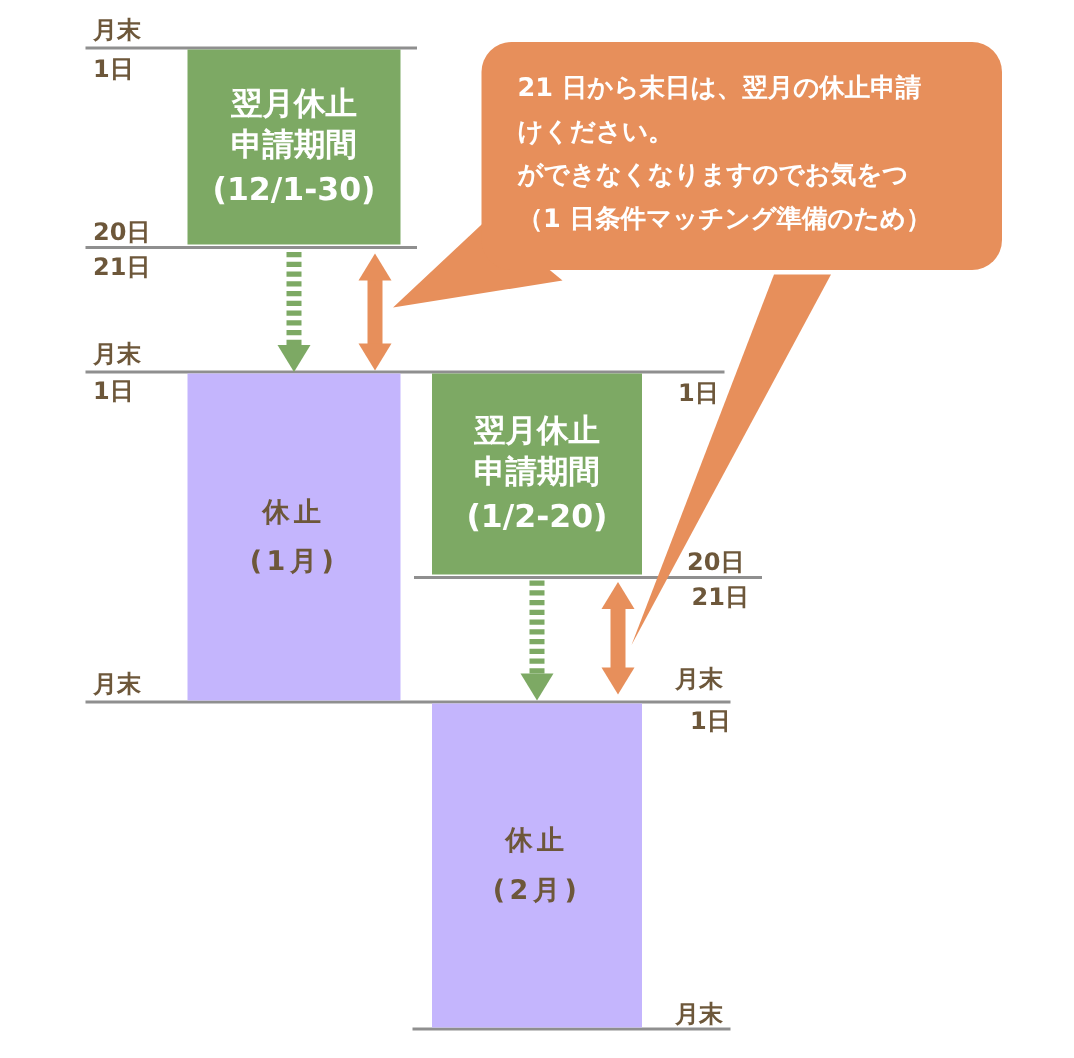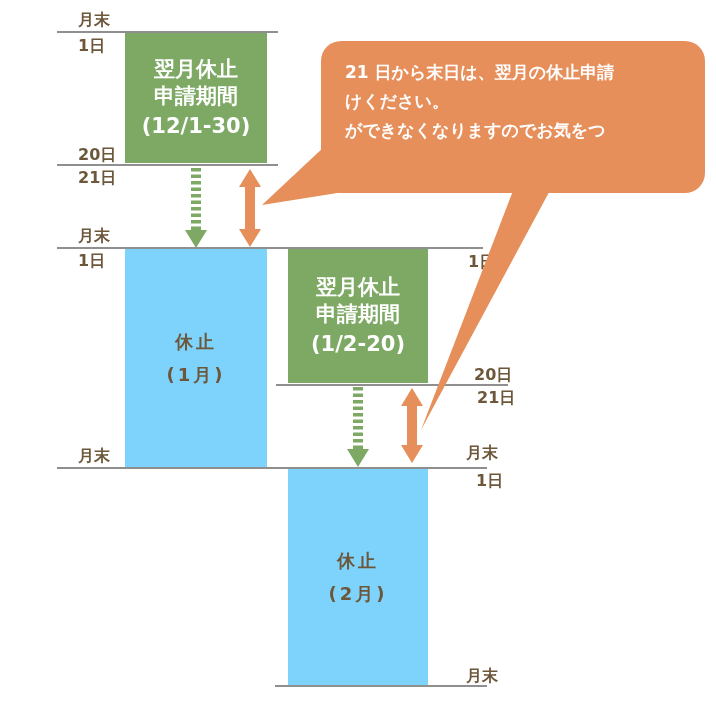--- a/index.html
+++ b/index.html
@@ -3,34 +3,34 @@
 <meta charset="utf-8">
 <style>
   html,body { margin:0; padding:0; background:#ffffff; }
   .canvas {
     position:relative; width:716px; height:705px; background:#ffffff;
     font-family:"DejaVu Sans","Liberation Sans",sans-serif; overflow:hidden;
   }
   .hline { position:absolute; height:2px; background:#8f8f8f; }
   .lbl {
     position:absolute; font-size:16px; line-height:17px; font-weight:600;
-    color:#6d573a; white-space:nowrap;margin-left:16px;
+    color:#6d573a; white-space:nowrap;
   }
   .box {
     position:absolute; display:flex; flex-direction:column;
     align-items:center; justify-content:center; text-align:center;
   }
   .box-green { background:#7da964; color:#ffffff; font-size:21px; font-weight:600; }
-  .box-gray  { background:#7dd3fc; color:#6d573a; font-size:18px; font-weight:600; }
+  .box-gray  { background:#c4b5fd; color:#6d573a; font-size:18px; font-weight:600; }
   .box-green .bl { line-height:27px; }
   .box-green .bl-period { line-height:27px; margin-top:3px; }
   .box-gray .bl { line-height:33px; letter-spacing:3px; }
   .overlay { position:absolute; left:0; top:0; }
   .callout {
-    position:absolute; left:321px; top:41px; width:384px; height:152px;
+    position:absolute; left:321px; top:28px; width:347px; height:152px;
     background:#e78f5b; border-radius:20px; box-sizing:border-box;
     padding:17px 0 0 24px; color:#ffffff; font-size:17px; font-weight:600;
   }
   .callout .cl { line-height:29px; white-space:nowrap; }
 </style>
 </head>
 <body>
 
 <div class="canvas">
 
@@ -95,15 +95,16 @@
 
     <line x1="412" y1="402" x2="412" y2="449" stroke="#e78f5b" stroke-width="10"></line>
     <polygon points="401,406 423,406 412,388" fill="#e78f5b"></polygon>
     <polygon points="401,445 423,445 412,463" fill="#e78f5b"></polygon>
   </svg>
 
   <div class="callout">
     <div class="cl">21 日から末日は、翌月の休止申請</div>
     <div class="cl">けください。</div>
     <div class="cl">ができなくなりますのでお気をつ</div>
+    <div class="cl">（1 日条件マッチング準備のため）</div>
   </div>
 
 </div>
 
 </body></html>

